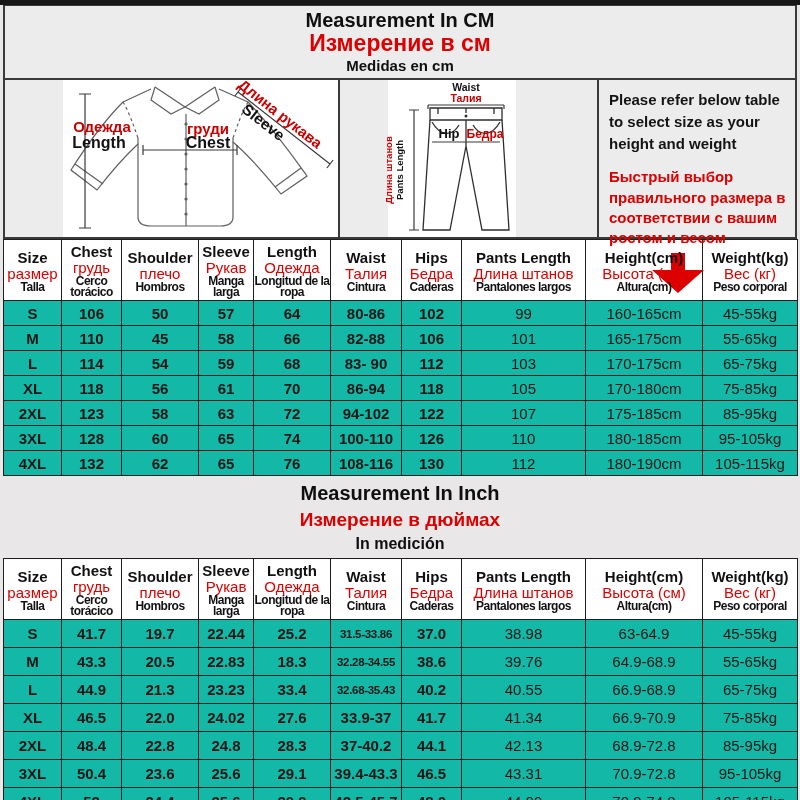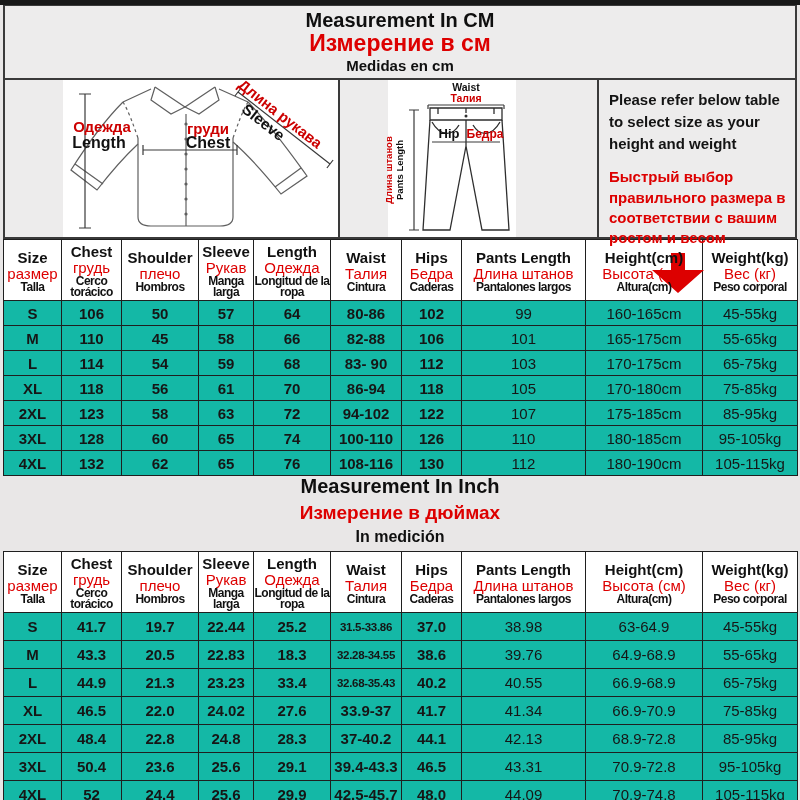--- a/index.html
+++ b/index.html
@@ -37,21 +37,21 @@
   .h-en{font-size:15px;font-weight:bold;color:#111;line-height:1.15;}
   .h-ru{font-size:15px;font-weight:normal;color:#dd0000;line-height:1.05;}
   .h-es{font-size:12px;font-weight:bold;color:#111;line-height:0.92;letter-spacing:-0.5px;}
   .size-table tbody td{font-size:15px;font-weight:bold;color:#161616;height:24px;}
   .size-table tbody td:nth-child(8),
   .size-table tbody td:nth-child(9),
   .size-table tbody td:nth-child(10){font-weight:400;}
   .size-table tbody td.small{font-size:11.5px;letter-spacing:-0.3px;}
   .size-table.inch tbody td{height:27px;}
 
-  .mid-header{text-align:center;padding:0 0 6px;}
+  .mid-header{text-align:center;padding:7px 0 6px;}
   .m-en{font-size:20px;line-height:1.0;font-weight:bold;color:#0f0f0f;}
   .m-ru{font-size:19px;line-height:1.0;font-weight:bold;color:#dd0000;margin-top:7px;}
   .m-es{font-size:16px;line-height:1.0;font-weight:bold;color:#0f0f0f;margin-top:7px;}
 </style>
 </head>
 <body>
 
 <div class="top-strip"></div>
 
 <div class="outer">

